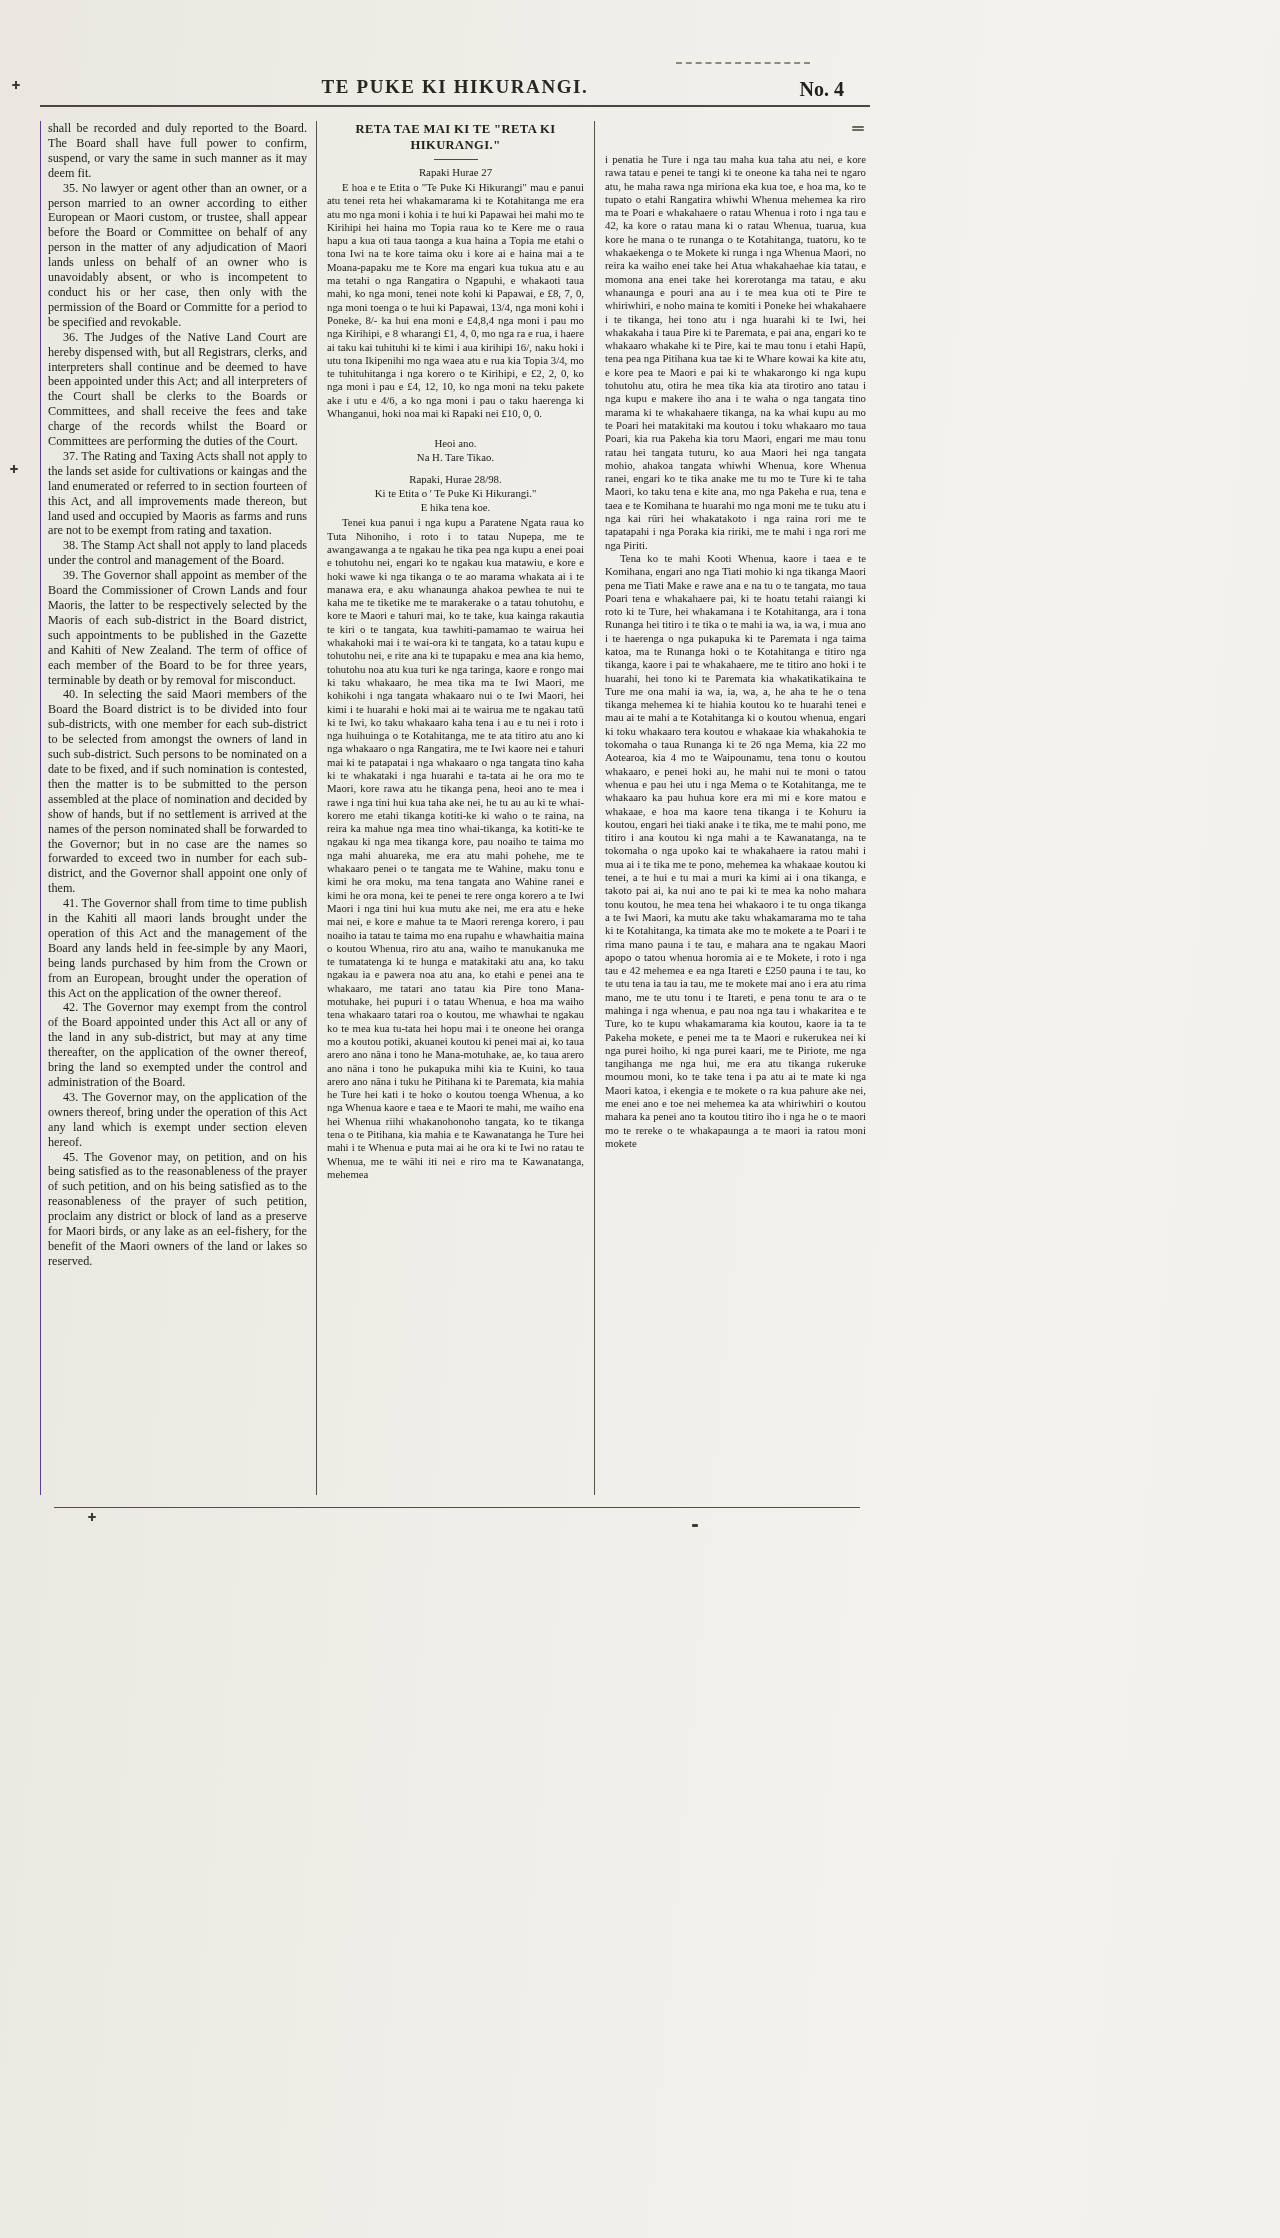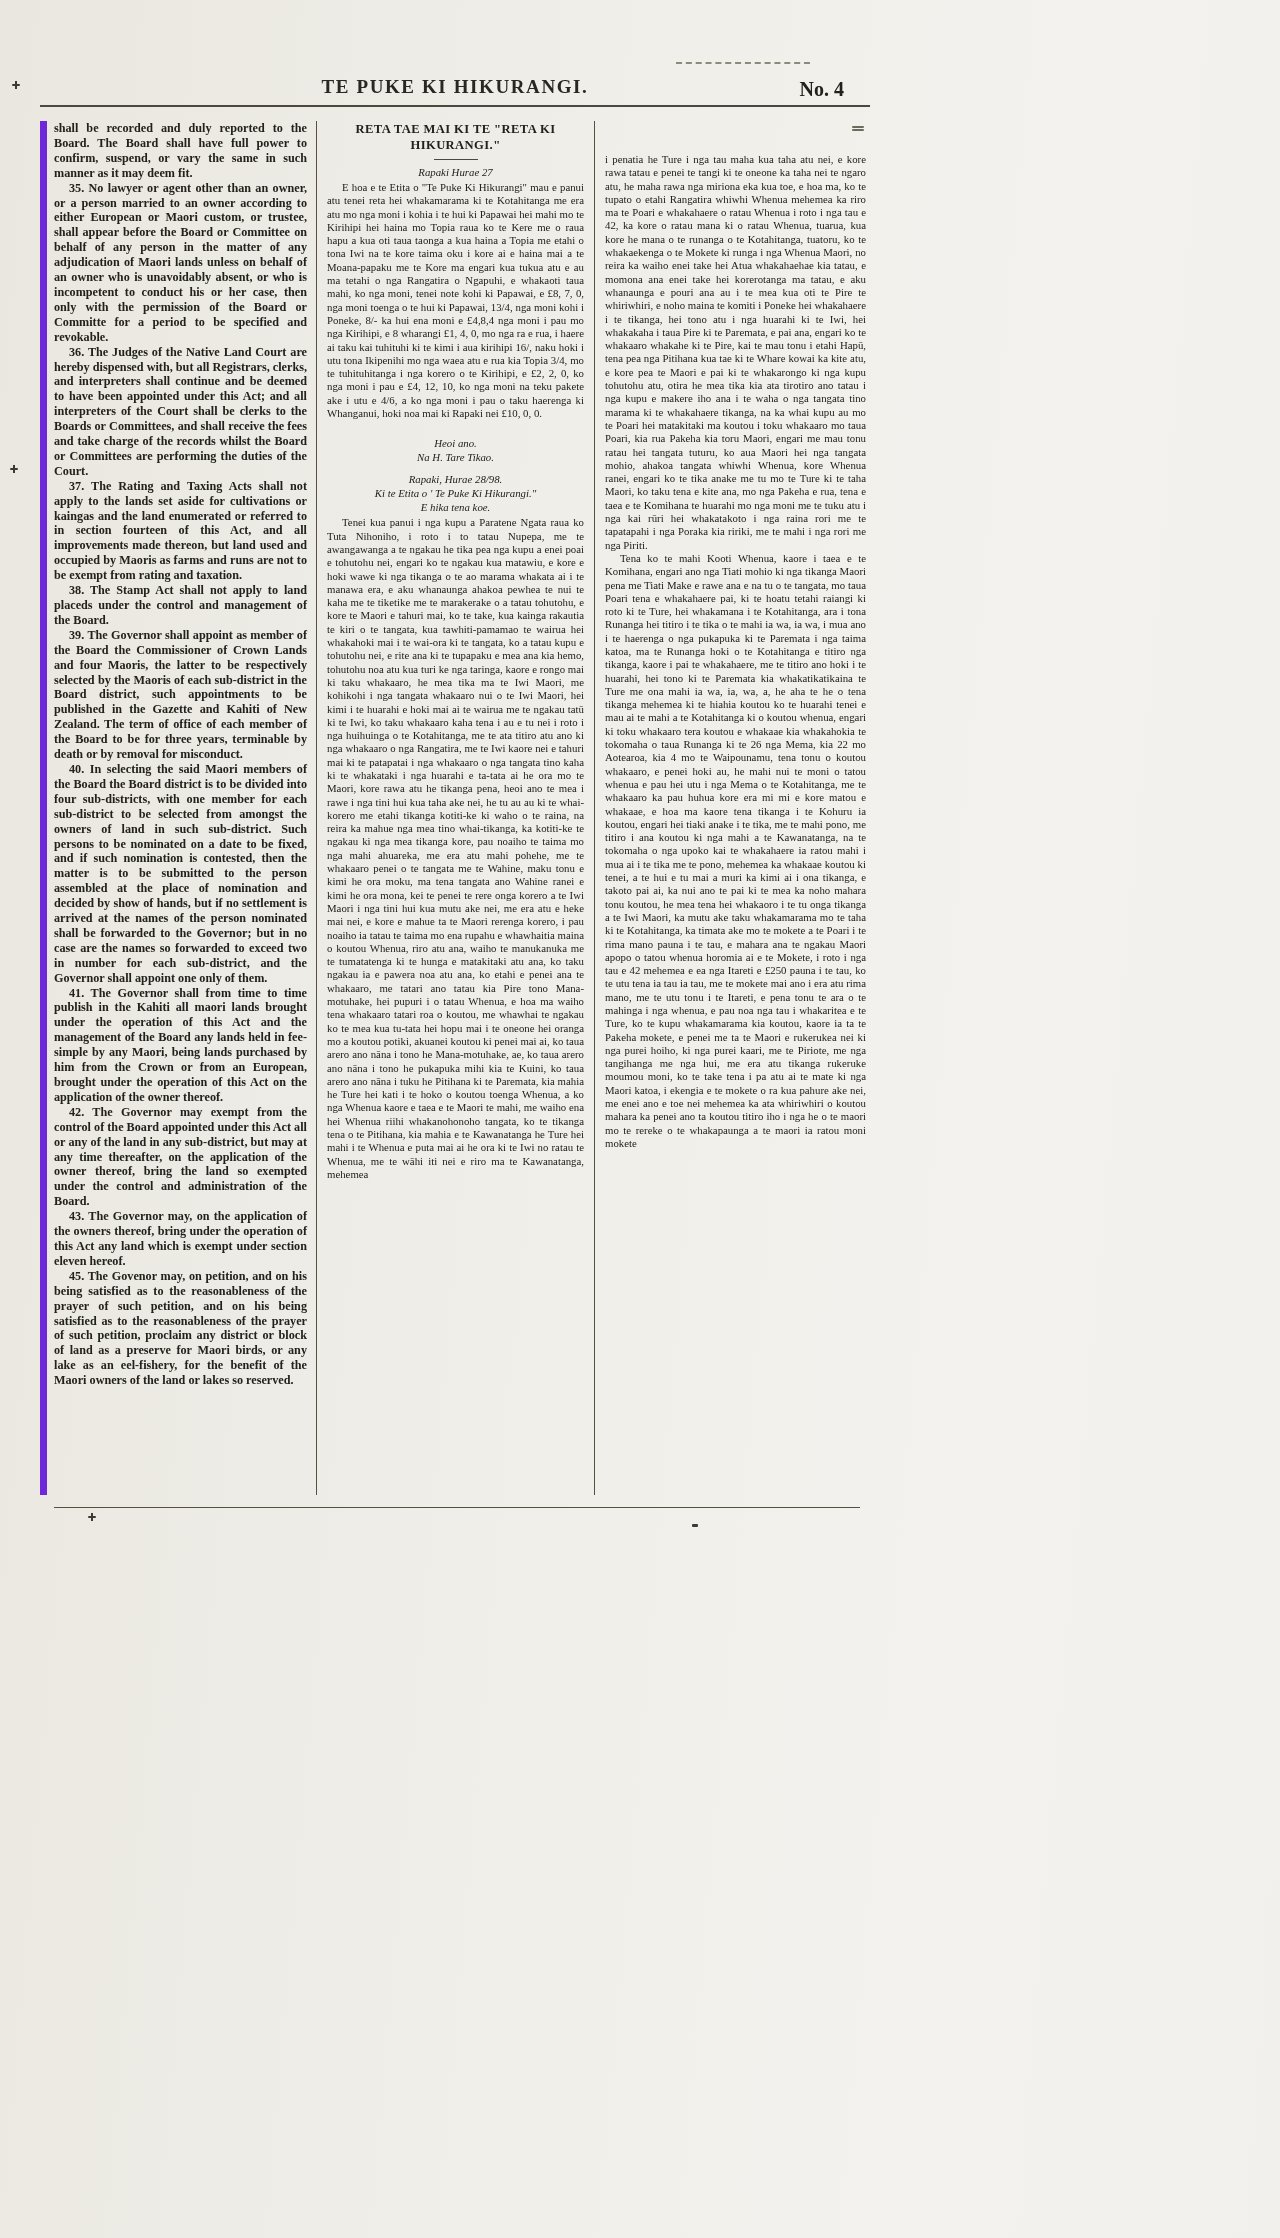--- a/index.html
+++ b/index.html
@@ -21,38 +21,38 @@
     color:#2a2722;
   }
   .issue-number { position:absolute; right:26px; top:4px; font-weight:bold; font-size:20px; }
   .header-rule { border-top:2px solid #4d483d; margin-top:3px; }
 
   
   .columns { display:flex; margin-top:14px; height:1374px; overflow:hidden; }
   .col { overflow:hidden; }
   .col-rule { width:1px; background:#55503f; }
   .col1 {
-    width:276px; border-left:7px solid #6d28d9;
+    width:276px; border-left:1px solid #6d28d9;
     padding:0 9px 0 7px;
-    font-size:12.2px; line-height:14.9px;font-weight:bold;
+    font-size:12.2px; line-height:14.9px;
   }
   .col2 { width:277px; padding:0 10px; font-size:10.8px; line-height:13.3px; }
   .col3 { width:275px; padding:0 4px 0 10px; font-size:10.8px; line-height:13.3px;margin-top:32px; }
 
   .col p { text-align:justify; text-indent:15px; }
   .col p.no-indent { text-indent:0; }
 
   
   .section-heading {
     text-align:center; font-weight:bold; font-size:12.6px; line-height:15.5px;
     letter-spacing:0.4px; margin-top:1px;
   }
   .heading-rule { width:44px; border-top:1px solid #4d483d; margin:6px auto 5px; }
   .dateline, .signoff, .signature, .salutation {
-    text-align:center; line-height:14px;font-style:italic;
+    text-align:center; line-height:14px;
   }
   .signoff { margin-top:16px; }
   .dateline-2 { margin-top:8px; }
   .letter-body { margin-top:2px; }
 
   
   .bottom-rule { border-top:1.5px solid #55503f; margin:12px 10px 0 14px; }
 
   
   .speck { position:absolute; background:#3c3a33; border-radius:1px; }

